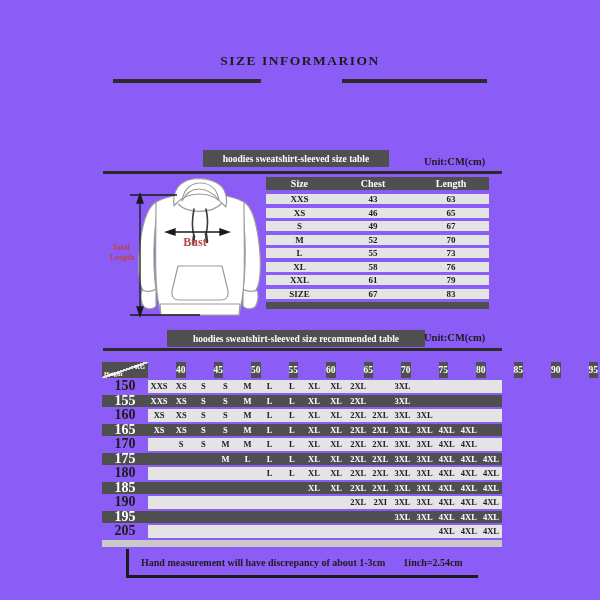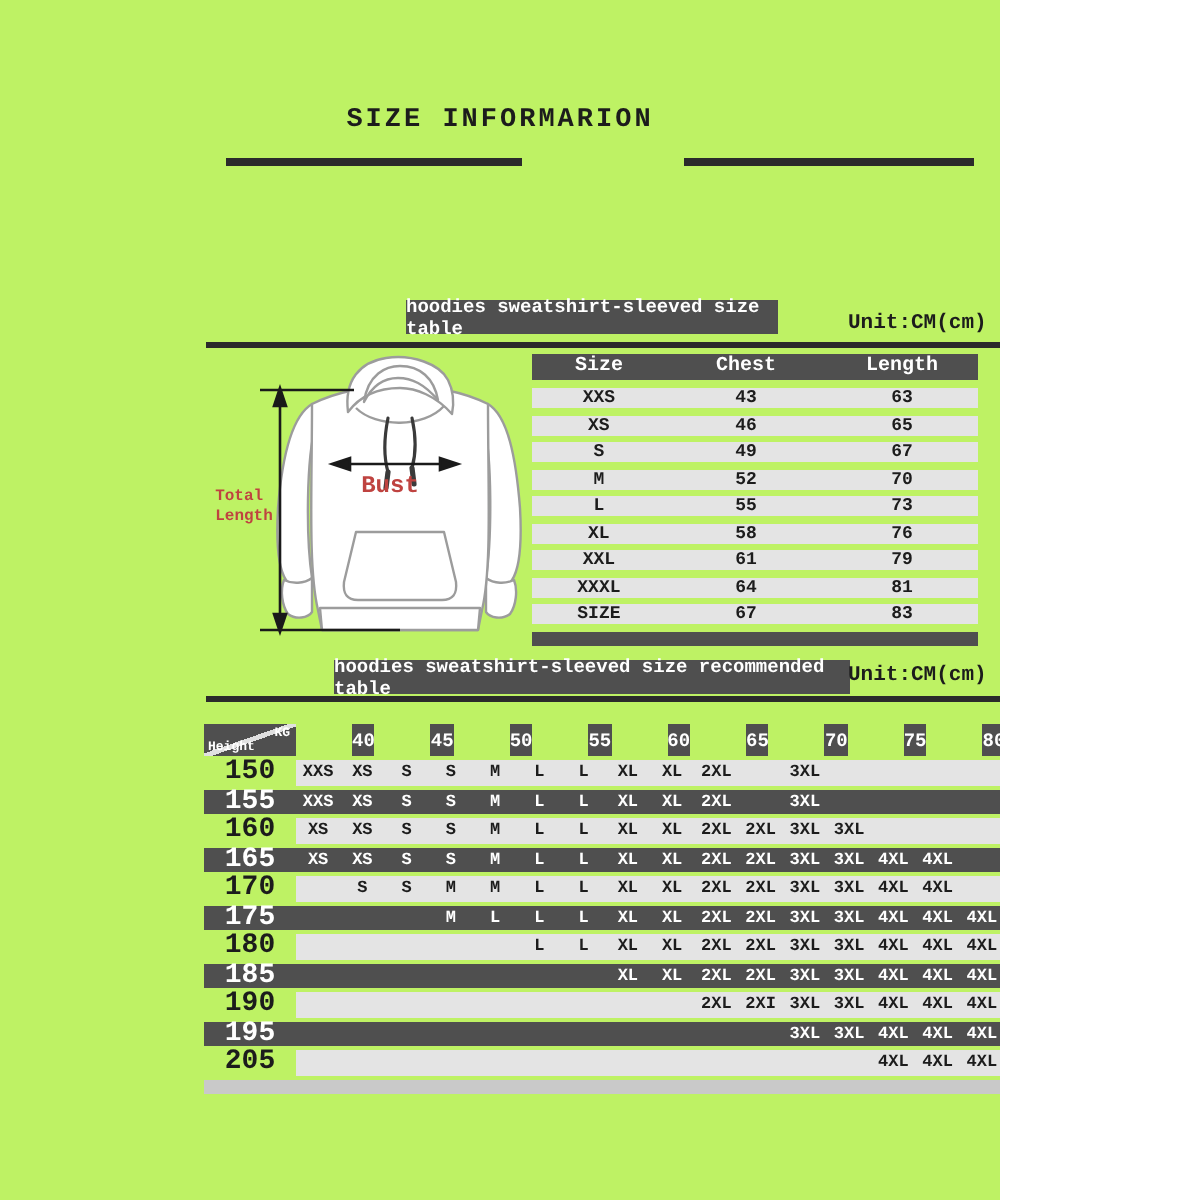--- a/index.html
+++ b/index.html
@@ -1,17 +1,17 @@
 <!DOCTYPE html>
 <html><head>
 <meta charset="utf-8">
 <style>
   html,body{margin:0;padding:0;background:#fff;}
-  .page{position:relative;width:500px;height:600px;background:#bef264;overflow:hidden;
-        font-family:Liberation Mono, monospace;font-weight:bold;color:#1c1c1c;}
+  .page{position:relative;width:600px;height:600px;background:#8b5cf6;overflow:hidden;
+        font-family:Liberation Serif, serif;font-weight:bold;color:#1c1c1c;}
 
   .title{position:absolute;top:53px;left:0;right:0;text-align:center;
          font-size:13.5px;letter-spacing:1.5px;}
   .rule-left{position:absolute;top:79px;left:113px;width:148px;height:3.5px;background:#2b2b2b;}
   .rule-right{position:absolute;top:79px;left:342px;width:145px;height:3.5px;background:#2b2b2b;}
 
   .notice-box{position:absolute;top:106px;left:147px;width:331px;height:42px;box-sizing:border-box;
               border:2px solid #2b2b2b;border-top:none;display:flex;flex-direction:column;
               justify-content:flex-end;align-items:center;text-align:center;
               font-size:11px;line-height:13.5px;padding-bottom:3px;white-space:nowrap;}
@@ -147,25 +147,20 @@
           <div class="st-cell c0">XL</div>
           <div class="st-cell c1">58</div>
           <div class="st-cell c2">76</div>
         </div>
         <div class="st-row">
           <div class="st-cell c0">XXL</div>
           <div class="st-cell c1">61</div>
           <div class="st-cell c2">79</div>
         </div>
         <div class="st-row">
-          <div class="st-cell c0">XXXL</div>
-          <div class="st-cell c1">64</div>
-          <div class="st-cell c2">81</div>
-        </div>
-        <div class="st-row">
           <div class="st-cell c0">SIZE</div>
           <div class="st-cell c1">67</div>
           <div class="st-cell c2">83</div>
         </div>
       </div>
     <div class="st-bottombar"></div>
   </div>
 
   <div class="bar bar2">hoodies sweatshirt-sleeved size recommended table</div>
   <div class="unit unit2">Unit:CM(cm)</div>
@@ -423,14 +418,18 @@
             <div class="rt-cell"></div>
             <div class="rt-cell">4XL</div>
             <div class="rt-cell">4XL</div>
             <div class="rt-cell">4XL</div>
           </div>
         </div>
       </div>
     <div class="rt-bottomband"></div>
   </div>
 
+  <div class="footer">
+    <span>Hand measurement will have discrepancy of about  1-3cm</span>
+    <span class="conv">1inch=2.54cm</span>
+  </div>
 
 </div>
 
 </body></html>

